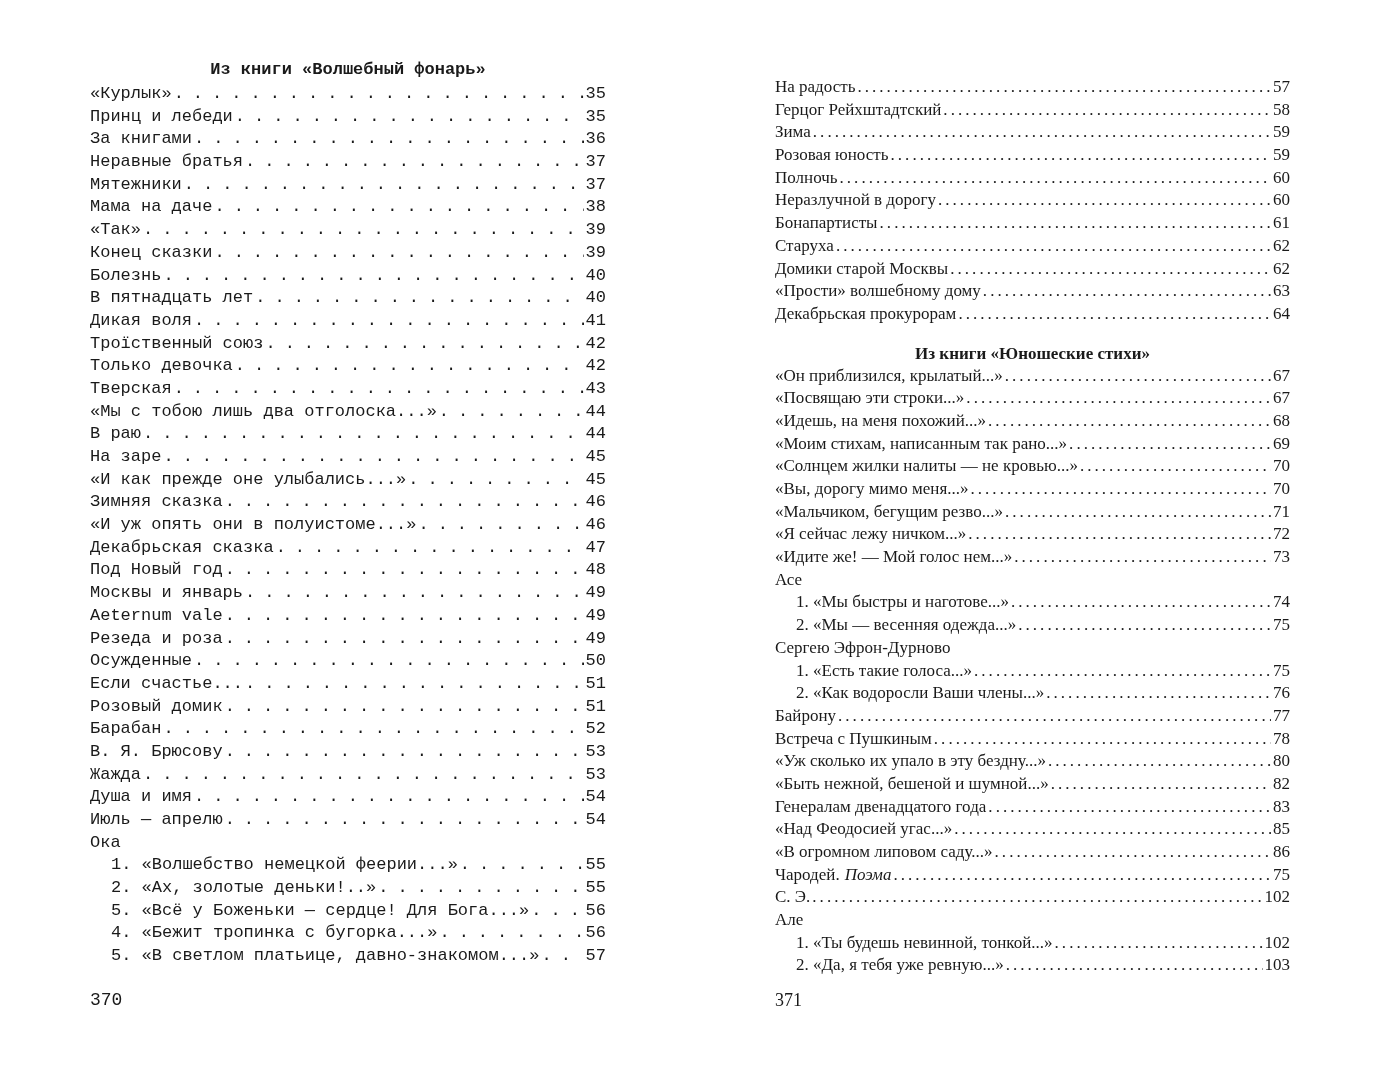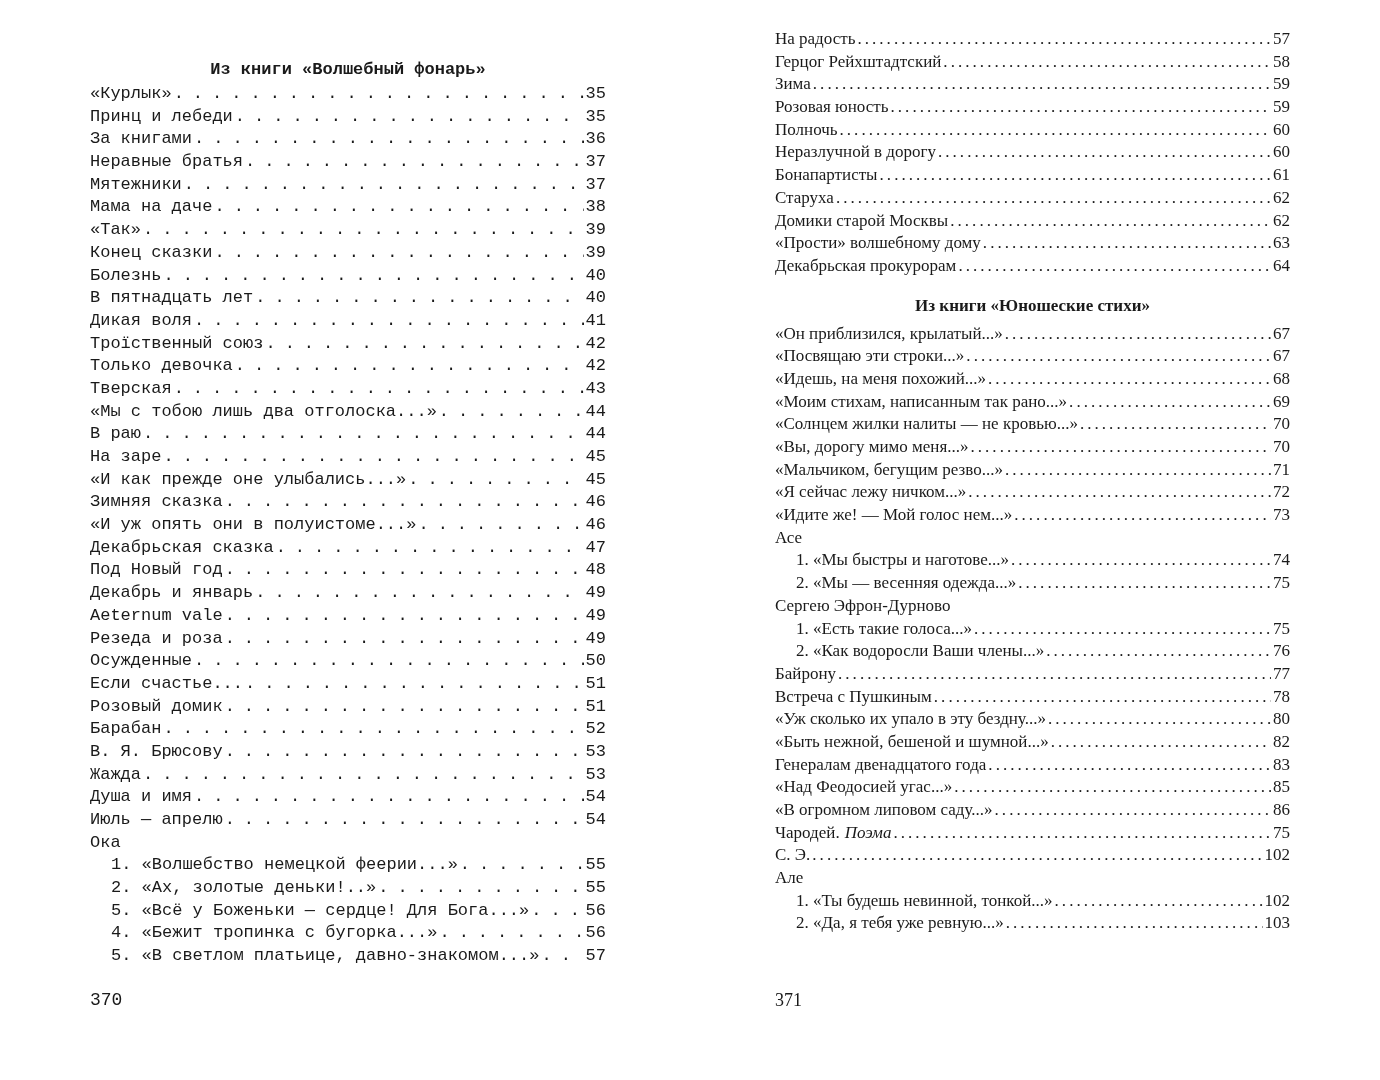--- a/index.html
+++ b/index.html
@@ -3,28 +3,28 @@
 <meta charset="utf-8">
 <style>
   html, body { margin:0; padding:0; background:#ffffff; }
   body { width:1380px; height:1080px; position:relative; overflow:hidden;
          font-family:"Liberation Serif","DejaVu Serif",serif; color:#1a1a1a; }
   .page { position:absolute; top:0; }
   .page.left { left:90px; width:516px;font-family:Liberation Mono, monospace; }
   .page.right { left:775px; width:515px; }
   .heading { text-align:center; font-weight:bold; font-size:17px; height:22px; line-height:22px; }
   .left .heading { margin-top:59px; margin-bottom:2px; }
-  .right .heading { margin-top:17px; margin-bottom:6px; }
+  .right .heading { margin-top:17px; }
   .entry { display:flex; align-items:baseline; font-size:17px; height:22.7px; line-height:22.7px; white-space:nowrap; }
   .entry .title { flex:0 0 auto; }
   .entry .dots { flex:1 1 auto; overflow:hidden; margin:0 2px; letter-spacing:2.2px; }
   .entry .dots::before { content:". . . . . . . . . . . . . . . . . . . . . . . . . . . . . . . . . . . . . . . . . . . . . . . . . . . . . . . . . . . . . . . . . . . . . . . . . . . . . . . . . . ."; letter-spacing:0; word-spacing:-1.2px; }
   .entry .pg { flex:0 0 auto; text-align:right; }
   .entry.sub { padding-left:21px; }
-  .right .first { margin-top:28px; }
+  .right .first { margin-top:76px; }
   .pageno { position:absolute; top:990px; font-size:18px; width:100%; }
 </style>
 </head>
 <body>
 
 <div class="page left">
   <div class="heading">Из книги «Волшебный фонарь»</div>
   <div id="left-list">
       <div class="entry">
         <span class="title">«Курлык»</span>
@@ -130,21 +130,21 @@
         <span class="title">Декабрьская сказка</span>
         <span class="dots"></span>
         <span class="pg">47</span>
       </div>
       <div class="entry">
         <span class="title">Под Новый год</span>
         <span class="dots"></span>
         <span class="pg">48</span>
       </div>
       <div class="entry">
-        <span class="title">Декабрь и январь</span>
+        <span class="title">Москвы и январь</span>
         <span class="dots"></span>
         <span class="pg">49</span>
       </div>
       <div class="entry">
         <span class="title">Aeternum vale</span>
         <span class="dots"></span>
         <span class="pg">49</span>
       </div>
       <div class="entry">
         <span class="title">Резеда и роза</span>

